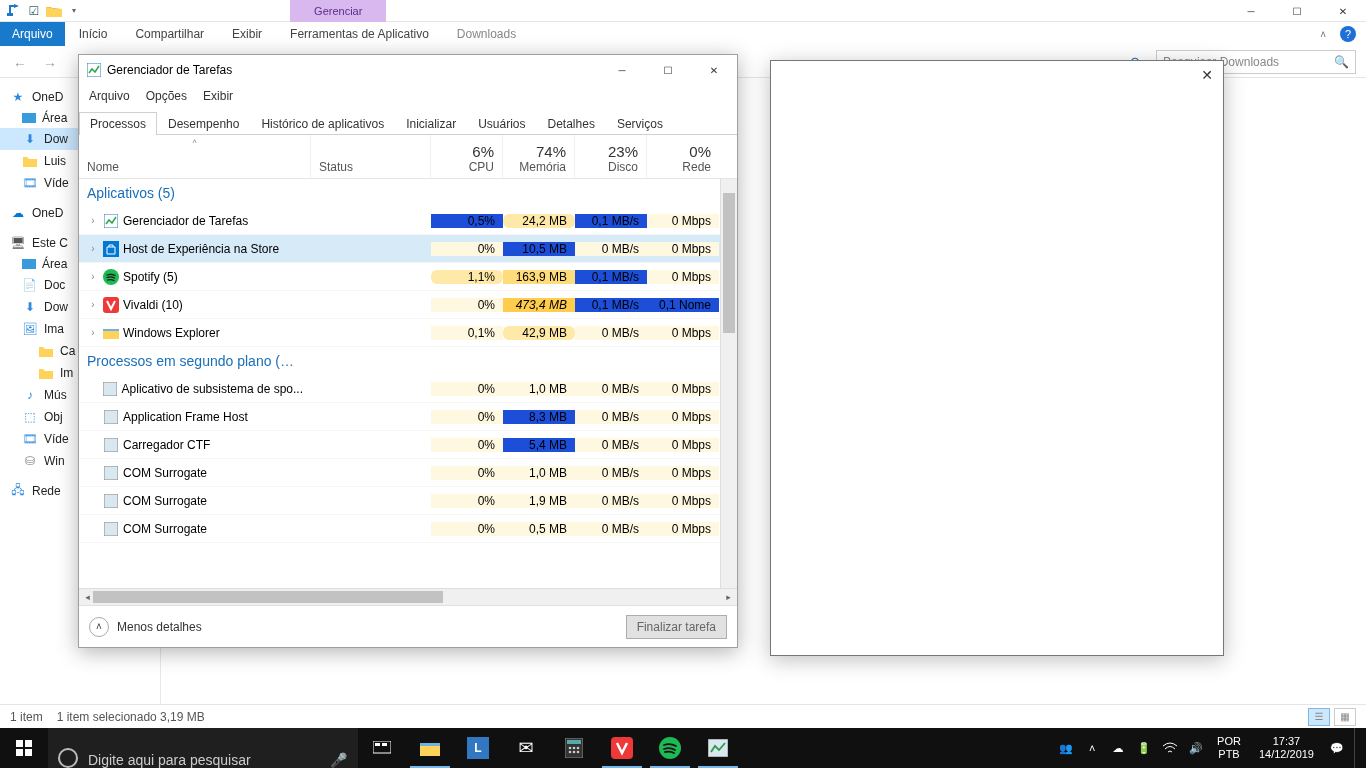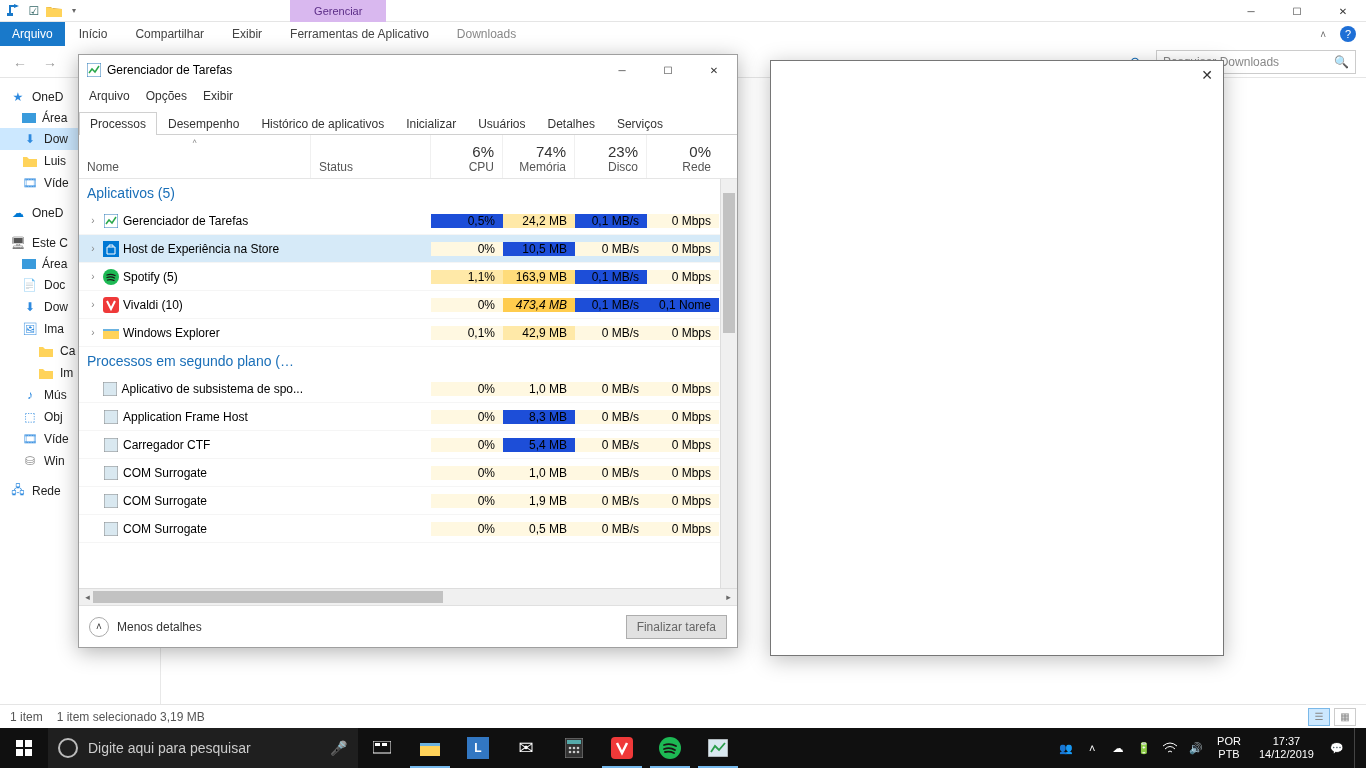--- a/index.html
+++ b/index.html
@@ -25,21 +25,21 @@
   .side-item.top { padding-left:10px; font-weight:400; }
   .side-item .icon { width:16px; height:16px; display:flex; align-items:center; justify-content:center; font-size:12px;}
   .side-sel { background:#cce8ff; }
   .statusbar { height:24px; border-top:1px solid #e5e5e5; display:flex; align-items:center; padding:0 10px; font-size:12px; color:#555; gap:14px;}
   .status-right { margin-left:auto; display:flex; gap:4px;}
   .view-btn { width:22px; height:18px; border:1px solid #ccc; display:flex; align-items:center; justify-content:center; font-size:10px; color:#888;}
   .view-btn.active { background:#cce8ff; border-color:#7ab8e8;}
 
   .taskbar { position:absolute; bottom:0; left:0; right:0; height:40px; background:#101010; display:flex; align-items:center; color:#fff; }
   .taskbar .start { width:48px; height:40px; display:flex; align-items:center; justify-content:center; }
-  .taskbar .search { width:310px; height:40px; background:#1f1f1f; display:flex; align-items:center; padding:0 10px; gap:10px; color:#ccc; font-size:14px;}
+  .taskbar .search { width:310px; height:40px; background:#1f1f1f; display:flex; align-items:flex-end; padding:0 10px; gap:10px; color:#ccc; font-size:14px;}
   .taskbar .search .cortana { width:20px; height:20px; border:2px solid #bbb; border-radius:50%;}
   .taskbar .tbtns { display:flex; height:40px; }
   .taskbar .tbtn { width:48px; height:40px; display:flex; align-items:center; justify-content:center; position:relative;}
   .taskbar .tbtn.active::after { content:''; position:absolute; bottom:0; left:4px; right:4px; height:2px; background:#76b9ed;}
   .taskbar .tray { margin-left:auto; display:flex; align-items:center; height:40px; padding-right:6px; gap:8px; font-size:11px;}
   .tray-icon { width:18px; height:18px; display:flex;align-items:center;justify-content:center; color:#fff;}
   .tray-clock { text-align:center; line-height:1.2; padding:0 6px;}
   .tray-lang { text-align:center; line-height:1.2; padding:0 4px;}
 
   .win-controls { margin-left:auto; display:flex;}
@@ -69,21 +69,21 @@
   .tm-row { display:flex; height:28px; align-items:center; border-bottom:1px solid #f5f5f5;}
   .tm-row.selected { background:#d6eaf8;}
   .tm-cell { font-size:12px; padding:0 8px; overflow:hidden; text-overflow:ellipsis; white-space:nowrap;}
   .tm-cell.name { flex:0 0 232px; display:flex; align-items:center; gap:4px;}
   .tm-cell.status { flex:0 0 120px;}
   .tm-cell.metric { flex:0 0 72px; text-align:right;}
   .chevron { width:12px; color:#888; font-size:10px; text-align:center;}
   .proc-icon { width:16px; height:16px; display:flex;align-items:center;justify-content:center; font-size:11px;}
   .heat0 { background:#fff8e1;}
   .heat1 { background:#1d4ed8;}
-  .heat2 { background:#ffe9a8;}
+  .heat2 { background:#ffe9a8;border-radius:6px;}
   .heat3 { background:#ffdc7a;}
   .heat4 { background:#ffcc4d;font-style:italic;}
   .tm-footer { height:42px; border-top:1px solid #e0e0e0; display:flex; align-items:center; padding:0 10px; justify-content:space-between;}
   .fewer { display:flex; align-items:center; gap:8px; font-size:12px; color:#333;}
   .fewer .circ { width:20px; height:20px; border:1px solid #aaa; border-radius:50%; display:flex;align-items:center;justify-content:center; font-size:10px;}
   .end-task { padding:4px 10px; border:1px solid #adadad; background:#e1e1e1; font-size:12px; color:#666;}
   .tm-hscroll { height:17px; background:#f0f0f0; border-top:1px solid #ddd; position:relative;}
   .tm-hscroll .thumb { position:absolute; top:2px; bottom:2px; left:14px; width:350px; background:#c2c2c2;}
   .tm-hscroll .arrow { position:absolute; top:0; bottom:0; width:17px; display:flex;align-items:center;justify-content:center; font-size:9px; color:#666;}
   .sort-ind { position:absolute; left:0; right:0; top:2px; text-align:center; font-size:8px; color:#888;}

